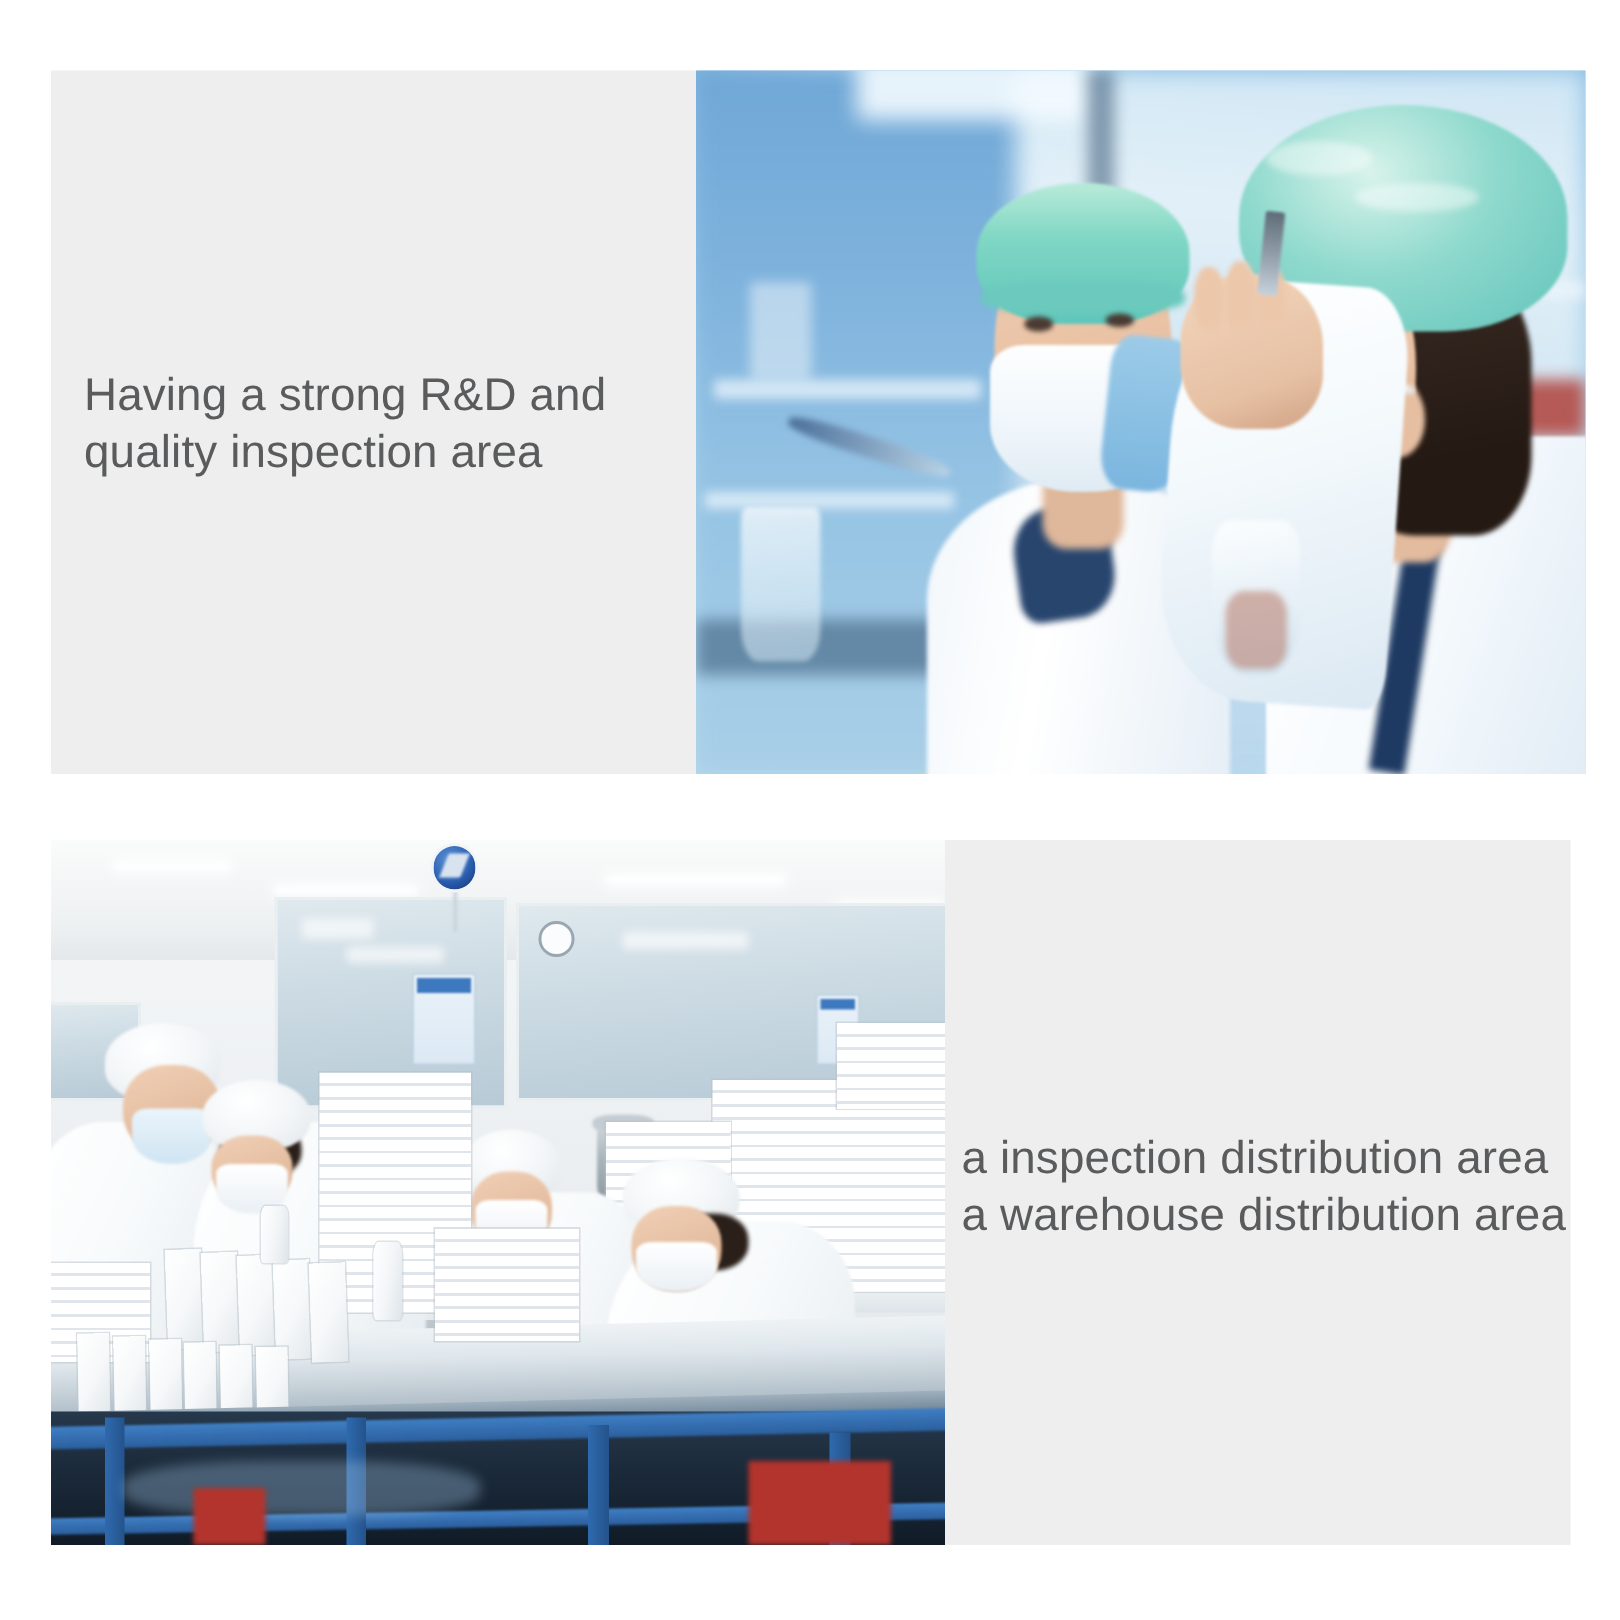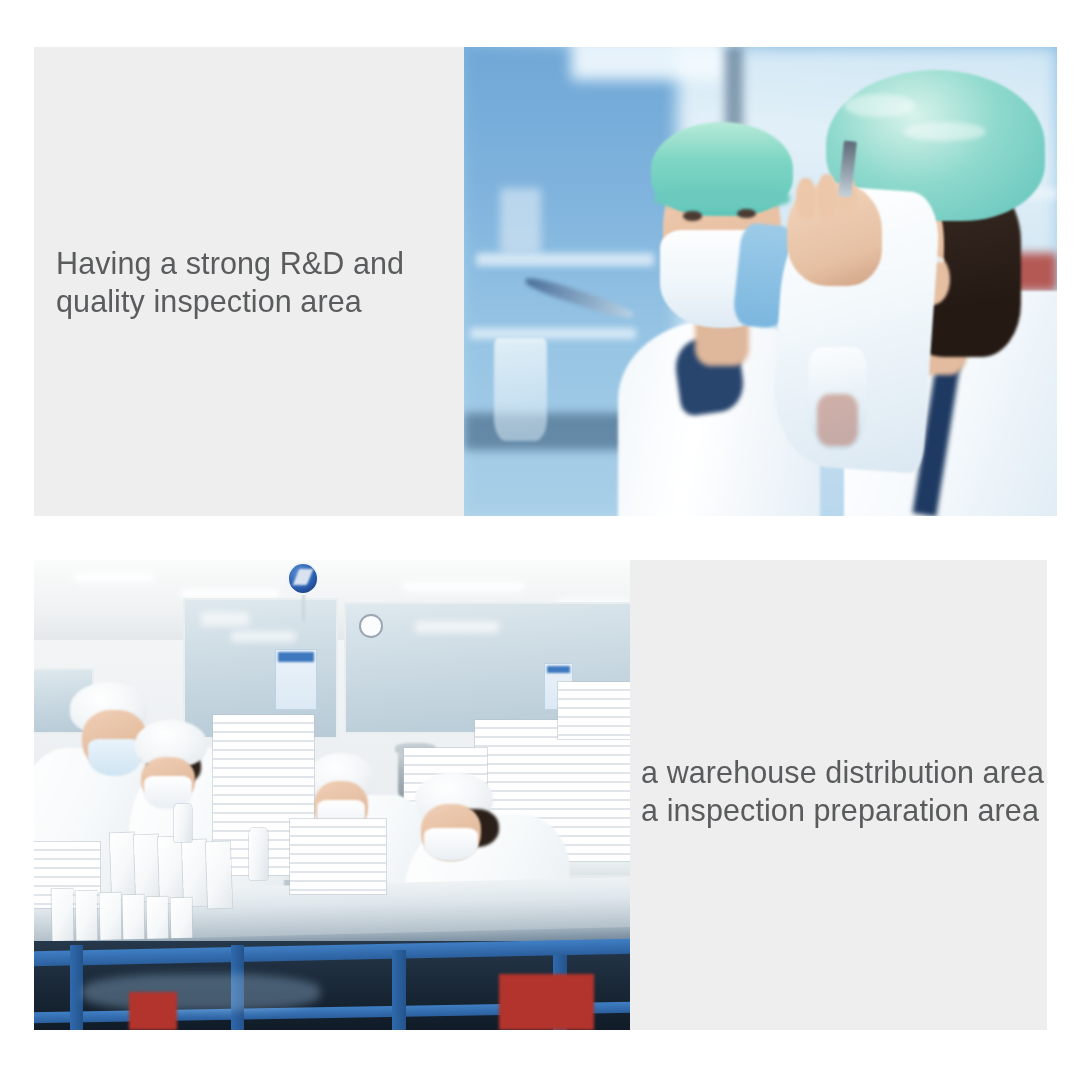--- a/index.html
+++ b/index.html
@@ -432,22 +432,22 @@
     <div class="vial-top"></div>
     <div class="vial-body"></div>
     <div class="vial-liquid"></div>
   </div>
 </div>
 
 <div class="panel">
 
   <div class="caption-block" style="left: 630px; top: 560px; width: 417px; height: 470px; background: rgb(238, 238, 238);"></div>
 
-  <div class="caption-text" style="left: 641px; top: 753px; color: rgb(90, 91, 93);">a warehouse distribution area</div>
-  <div class="caption-text" style="left: 641px; top: 791px; color: rgb(90, 91, 93);">a inspection preparation area</div>
+  <div class="caption-text" style="left: 641px; top: 753px; color: rgb(90, 91, 93);">a inspection distribution area</div>
+  <div class="caption-text" style="left: 641px; top: 791px; color: rgb(90, 91, 93);">a warehouse distribution area</div>
 
   <div class="photo" id="photo-warehouse">
 
     <div class="wh-wall"></div>
     <div class="wh-ceiling"></div>
 
     <div class="wh-tube" style="left:7%; top:3.2%; width:13%; height:1.1%;"></div>
     <div class="wh-tube" style="left:25%; top:6.5%; width:16%; height:1.1%;"></div>
     <div class="wh-tube" style="left:62%; top:5%; width:20%; height:1.2%;"></div>
     <div class="wh-tube" style="left:88%; top:9%; width:12%; height:1.2%;"></div>

